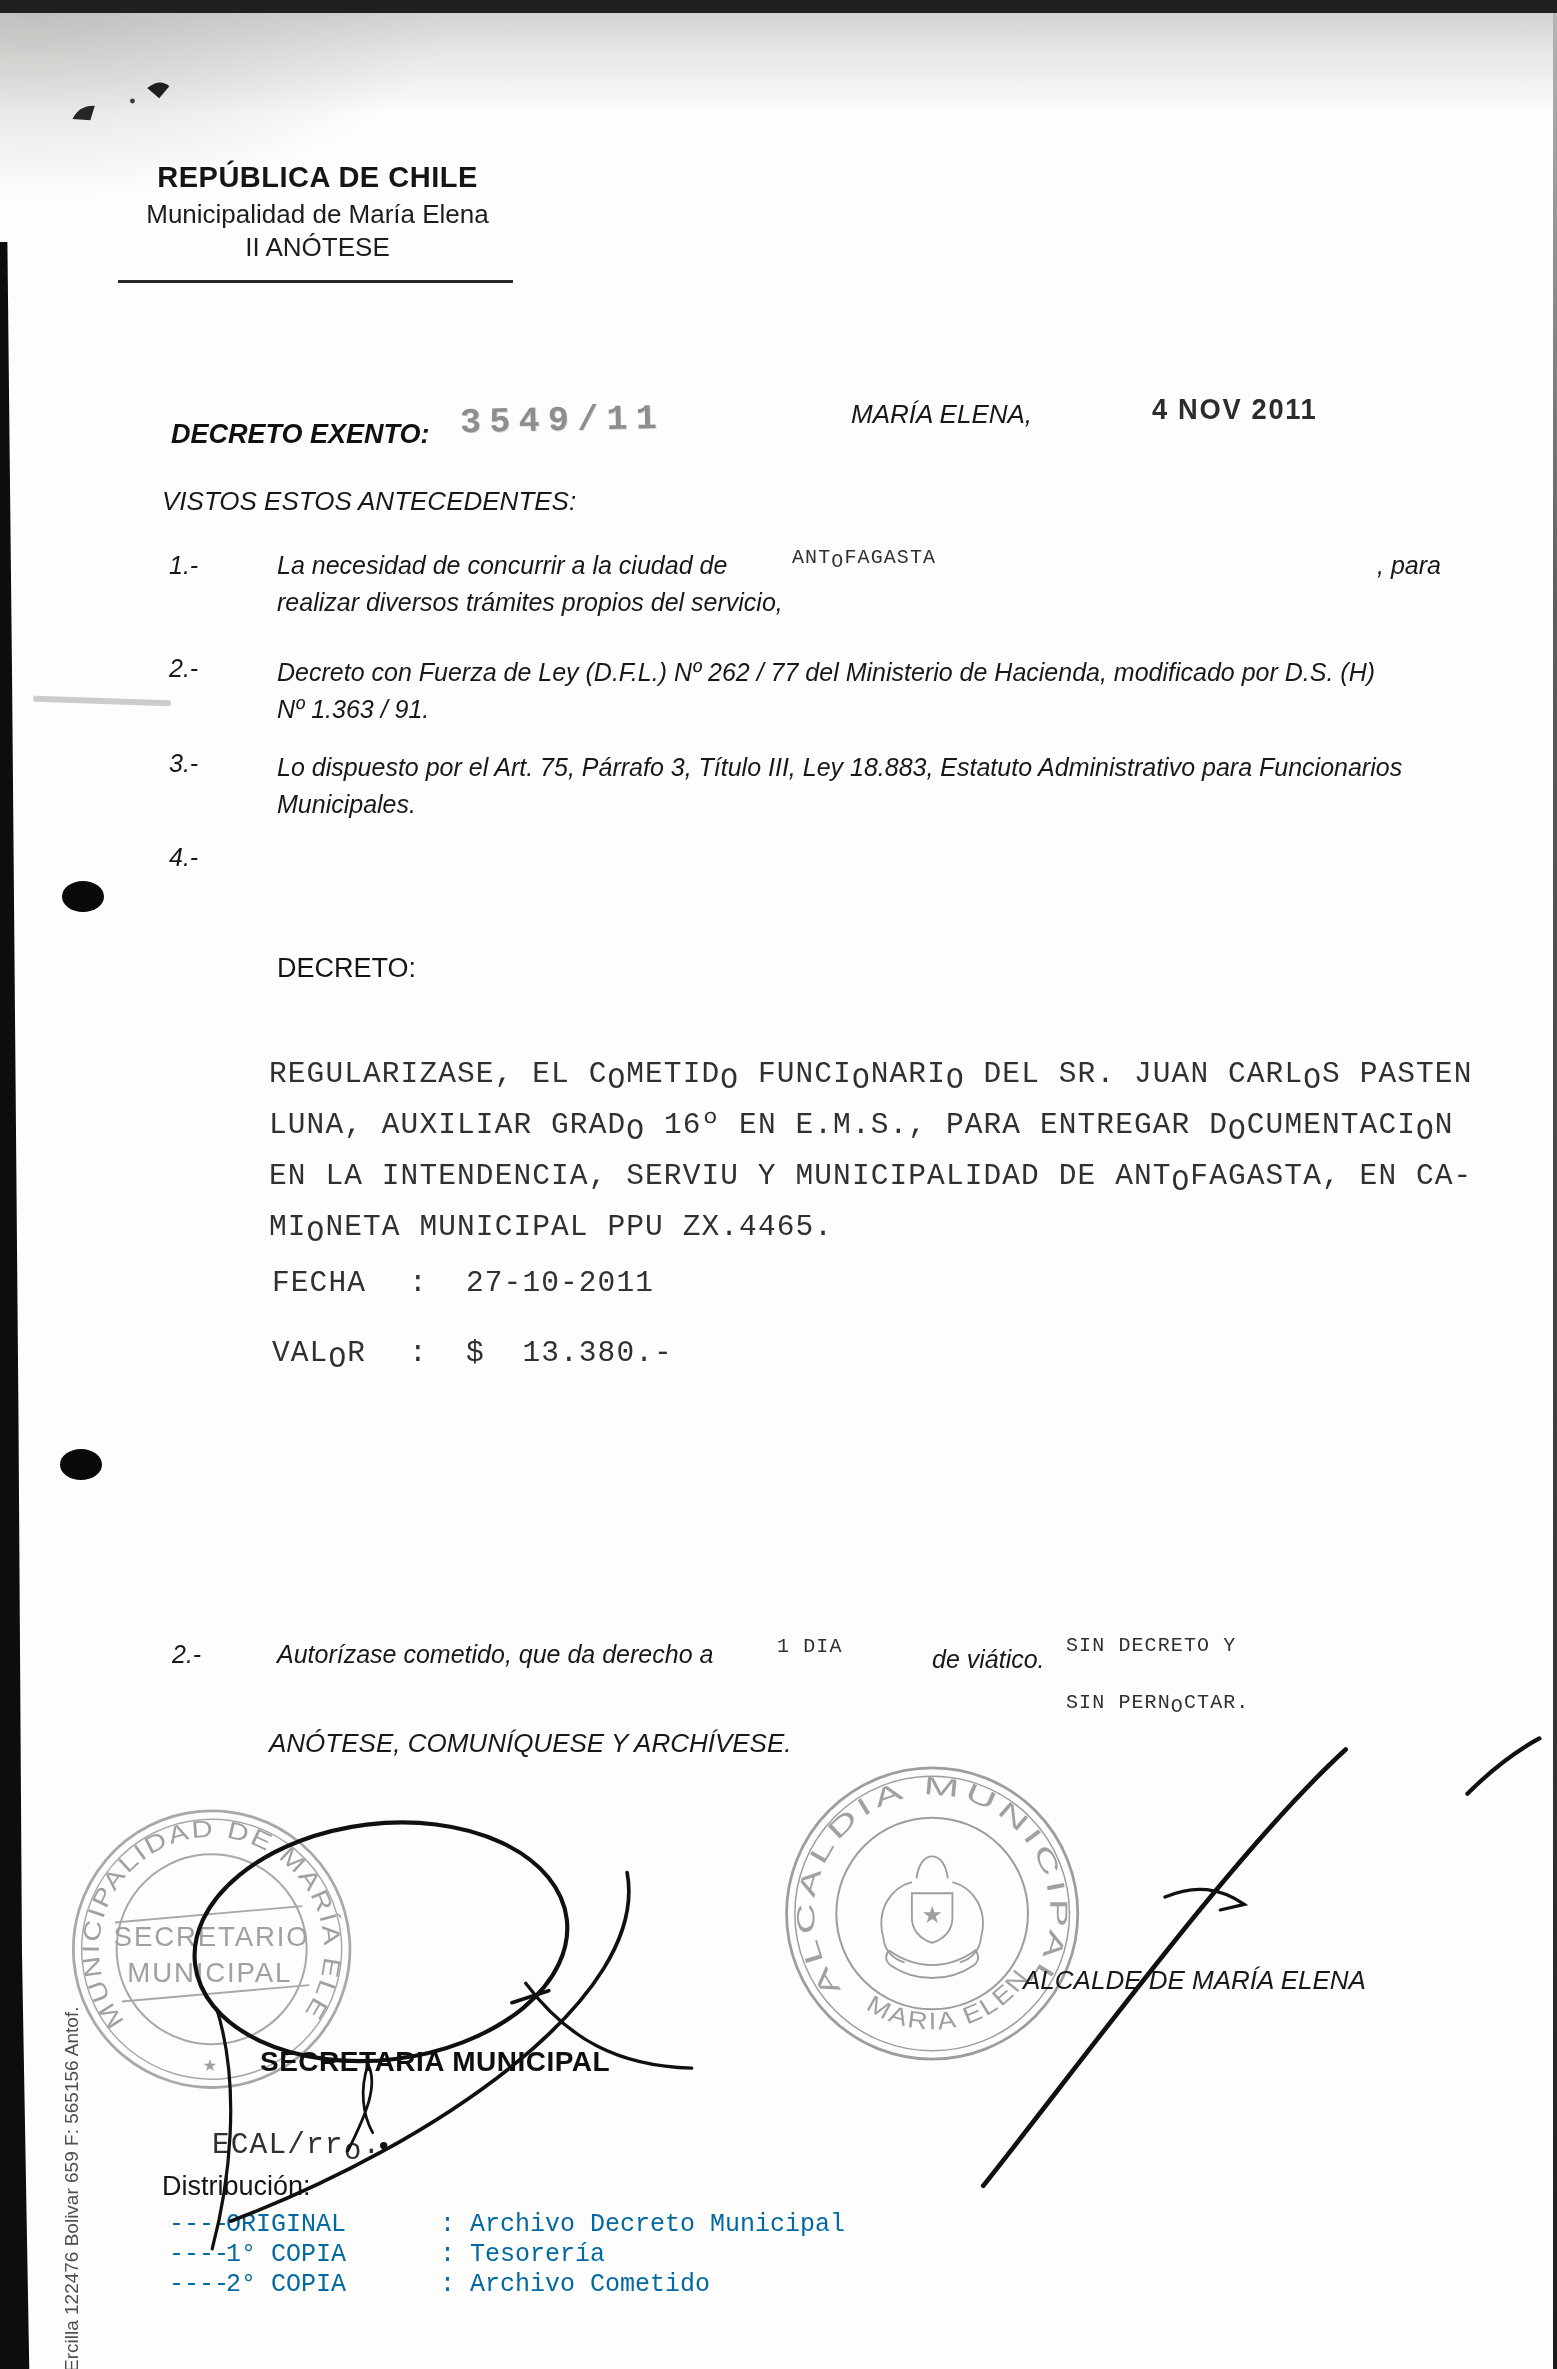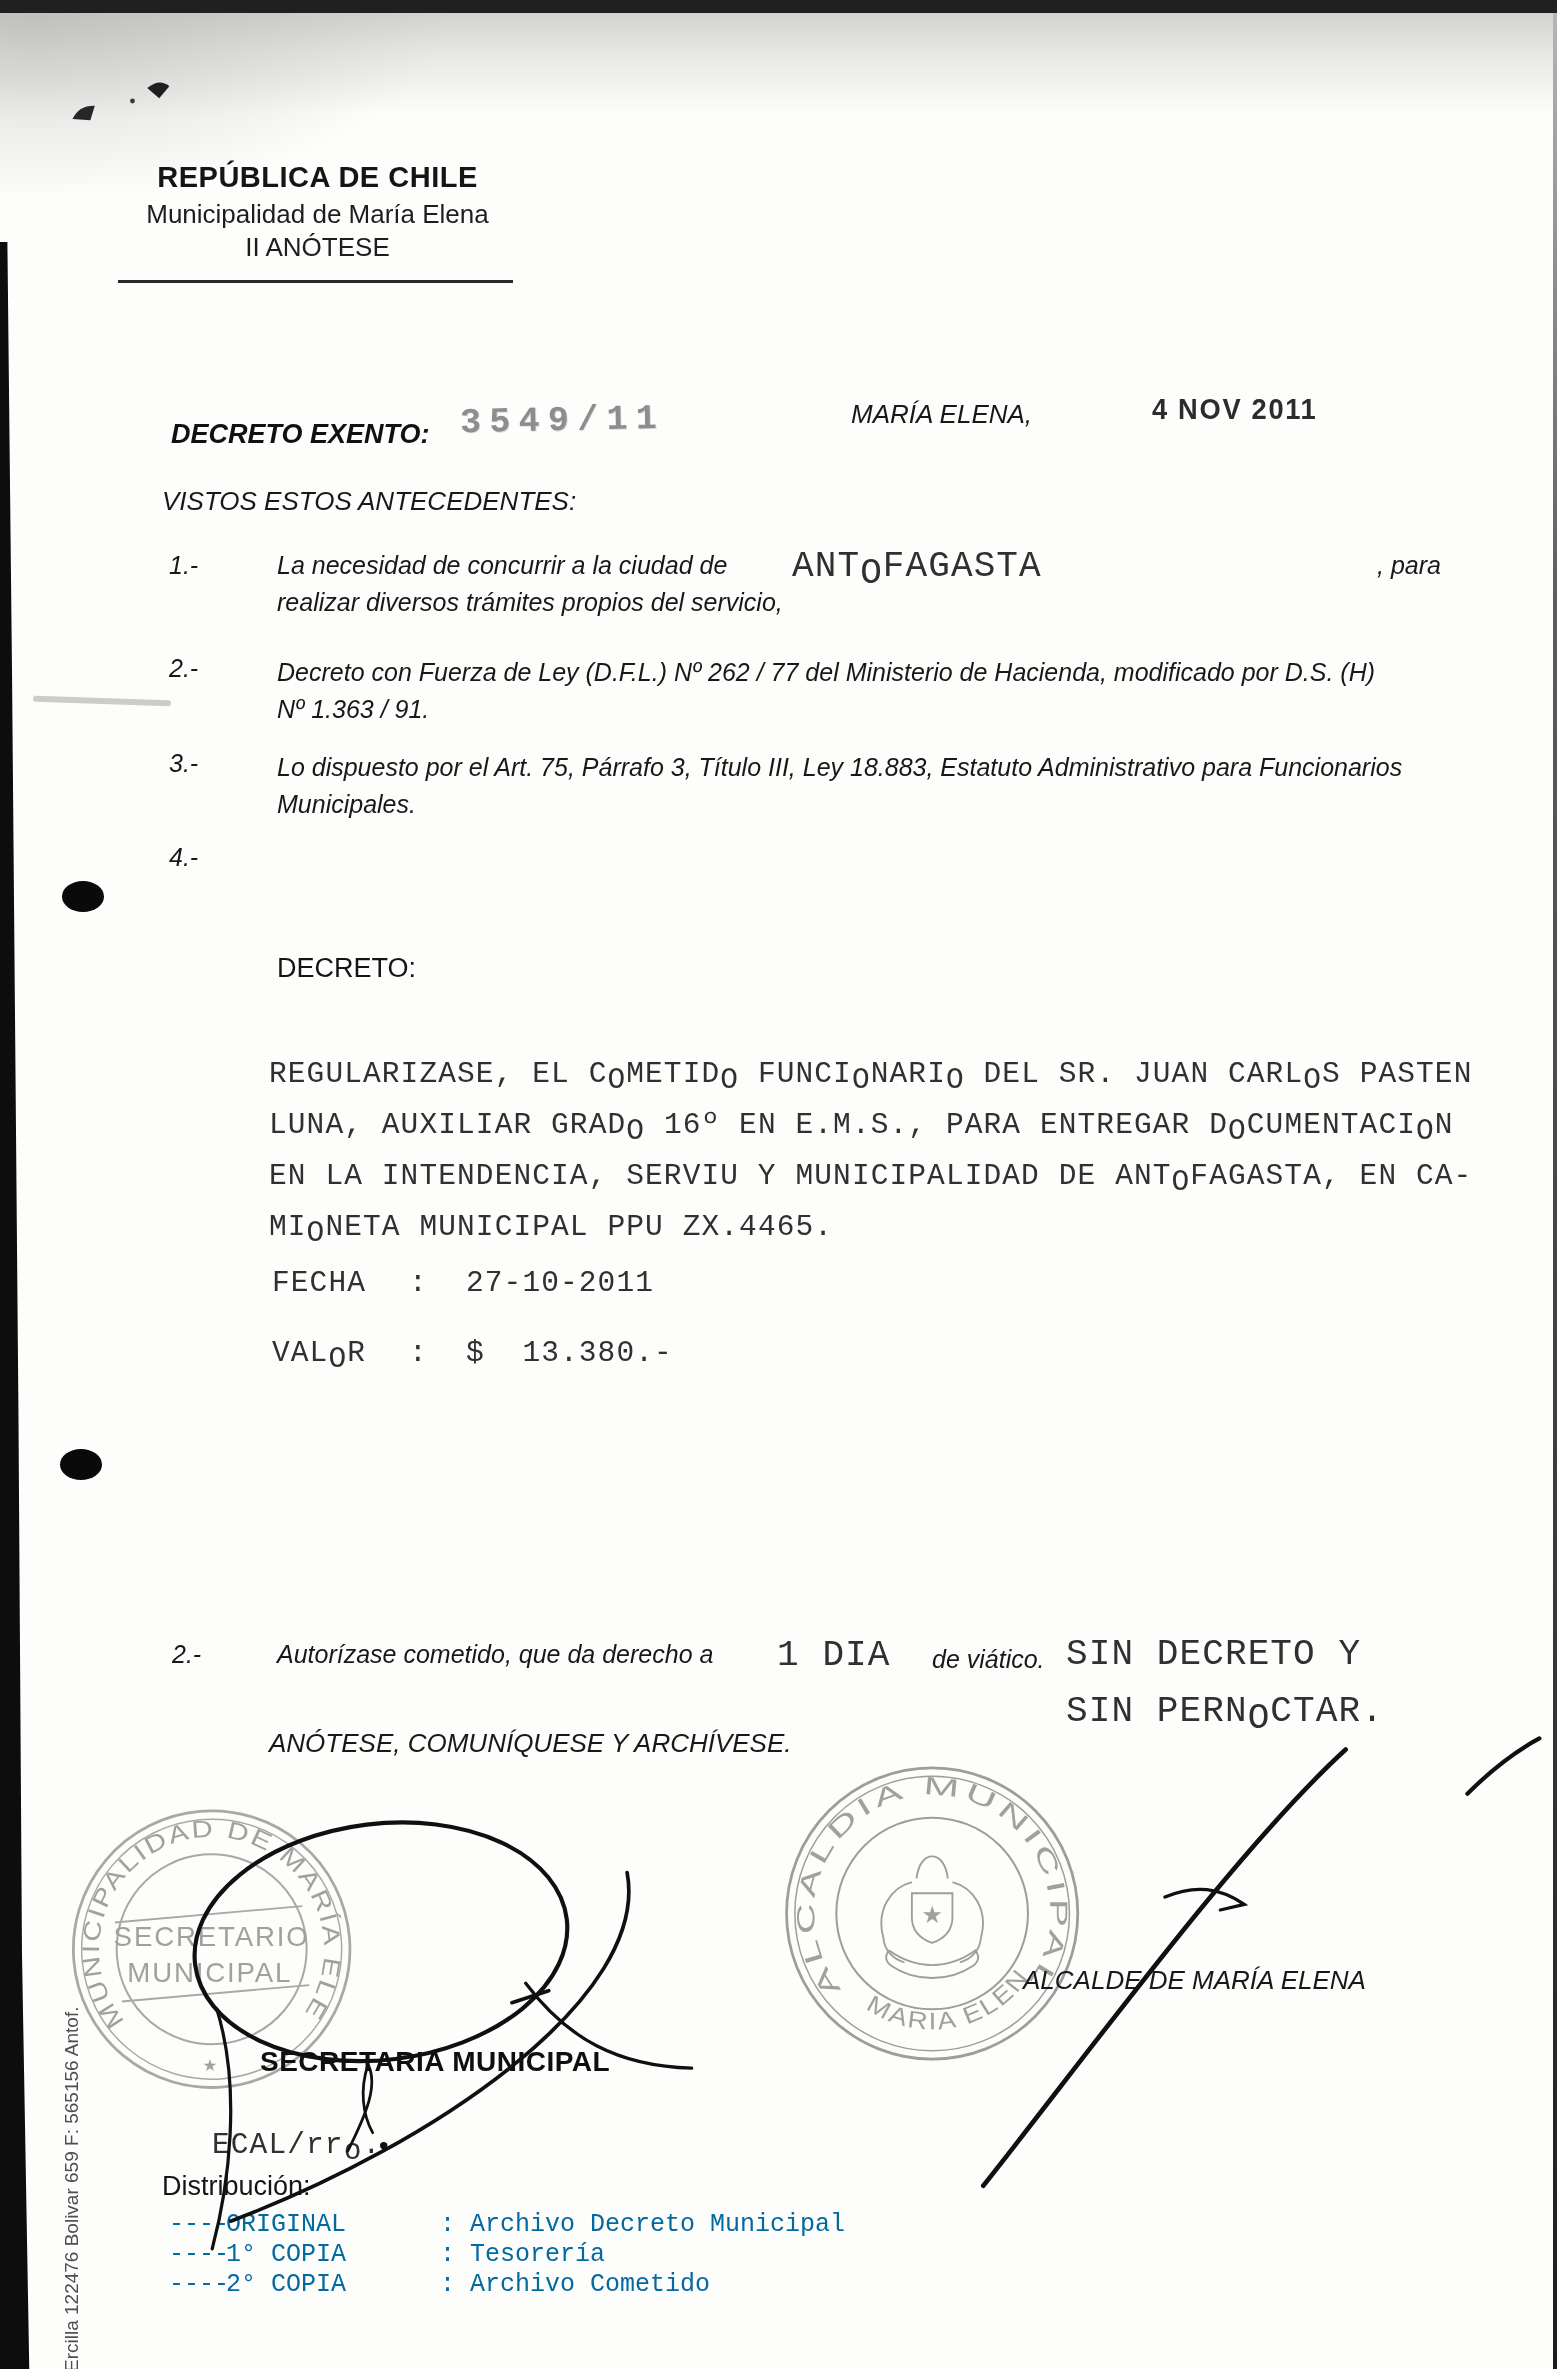--- a/index.html
+++ b/index.html
@@ -23,21 +23,21 @@
   .smudge{position:absolute;left:33px;top:685px;width:138px;height:5.5px;background:#cccccb;
     transform:rotate(2deg);border-radius:2.8px;}
   
   .t{position:absolute;white-space:nowrap;}
   .it{font-style:italic;font-size:25px;color:#181818;}
   .bi{font-style:italic;font-weight:700;font-size:27px;color:#111;}
   .block{white-space:normal;line-height:37px;}
   .line{display:block;}
   .tw{font-family:"Liberation Mono","DejaVu Sans Mono",monospace;color:#303030;
     font-size:29.5px;letter-spacing:1.1px;white-space:pre;}
-  .tw-sm{font-size:36px;}
+  .tw-sm{font-size:20px;}
   .dO{position:relative;top:0.19em;}
   
   .letterhead{position:absolute;left:118px;top:148px;width:399px;text-align:center;}
   .lh1{font-weight:700;font-size:29px;letter-spacing:0.5px;color:#151515;}
   .lh2{font-size:26px;margin-top:4.6px;color:#1d1d1d;}
   .lh3{font-size:26px;margin-top:2.8px;color:#1d1d1d;}
   .lh-rule{position:absolute;left:118px;top:267px;width:395px;height:2.8px;background:#2a2a2a;}
   
   .stampnum{position:absolute;font-family:"Liberation Mono","DejaVu Sans Mono",monospace;
     font-weight:700;font-size:35px;letter-spacing:8.3px;color:#8d8d8d;transform:rotate(-1.2deg);

